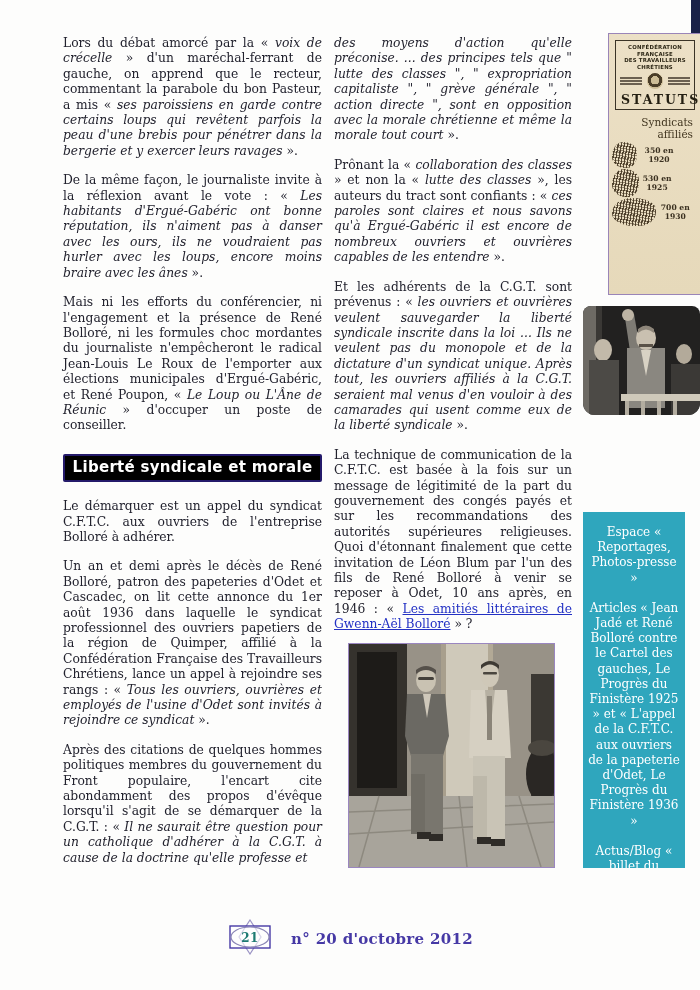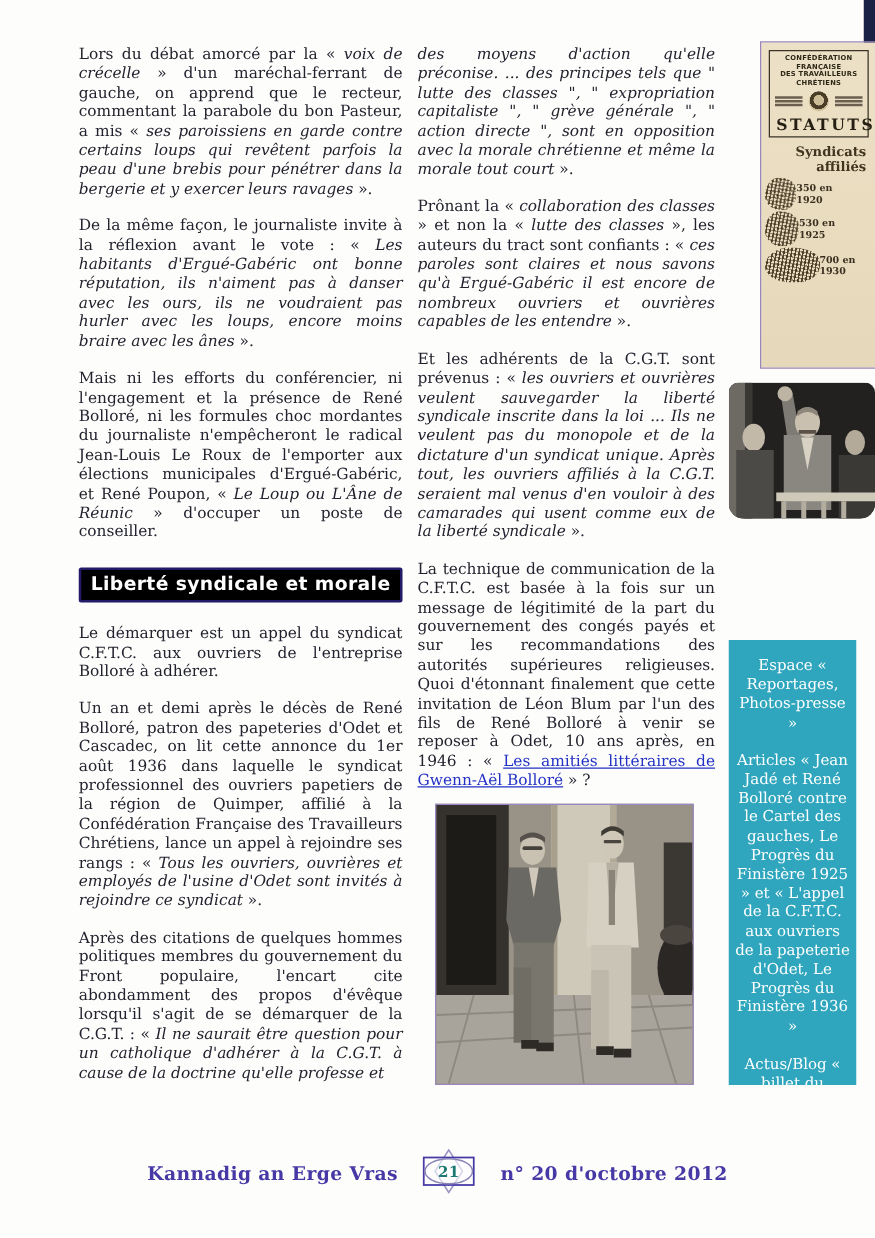--- a/index.html
+++ b/index.html
@@ -29,26 +29,26 @@
   .statuts-head{margin:6px 6px 0;border:1.5px solid #3a3326;padding:3px 2px 2px;text-align:center;}
   .org{font-family:"DejaVu Sans", sans-serif;font-weight:bold;font-size:5.4px;line-height:6.5px;
        letter-spacing:.2px;color:#2e2817;}
   .head-mid{display:flex;align-items:center;justify-content:space-between;margin:3px 2px;}
   .tiny-bars{width:22px;}
   .tiny-bars i{display:block;height:1.5px;background:#6b6050;margin:1.5px 0;}
   .seal{width:16px;height:16px;border-radius:50%;background:radial-gradient(circle at 50% 45%,#cdbd97 35%,#4a3d28 36% 60%,#cdbd97 61%);}
   .statuts-title-row{display:flex;align-items:center;gap:3px;margin-top:2px;}
   .statuts-title-row .rule{flex:1;height:1.5px;background:#3a3326;}
   .statuts-title{font-weight:bold;font-size:12.5px;letter-spacing:2px;color:#241f12;}
-  .affilies{font-weight:bold;font-size:10.5px;text-align:right;margin:6px 8px 2px 0;color:#41351f;}
+  .affilies{font-weight:normal;font-size:10.5px;text-align:right;margin:6px 8px 2px 0;color:#41351f;}
   .stat-row{display:flex;align-items:center;margin:1px 4px 0 3px;}
   .sketch{height:26px;border-radius:45% 55% 40% 50%/55% 40% 50% 45%;
           background:repeating-linear-gradient(100deg,rgba(58,44,24,.85) 0 1.2px,rgba(0,0,0,0) 1.2px 3px),
                      repeating-linear-gradient(10deg,rgba(58,44,24,.5) 0 1px,rgba(0,0,0,0) 1px 2.6px);}
-  .stat-label{font-weight:bold;font-size:7.6px;color:#3a3020;margin-left:auto;text-align:left;}
+  .stat-label{font-weight:bold;font-size:7.6px;color:#3a3020;margin-left:auto;text-align:center;}
 
   .blum-photo{position:absolute;left:583px;top:306px;width:117px;height:109px;
               border-radius:8px 8px 12px 12px;overflow:hidden;}
   .group-photo{position:absolute;left:348px;top:643px;width:205px;height:223px;
                border:1px solid #9a86c0;background:#8f8b84;}
   .group-photo svg,.blum-photo svg{display:block;}
 
   .links-box{position:absolute;left:583px;top:512px;width:102px;height:356px;background:#2fa6bd;
              box-sizing:border-box;color:#ffffff;text-align:center;padding:13px 5px;
              font-size:12px;line-height:15.2px;overflow:hidden;}
@@ -182,21 +182,20 @@
       <rect x="124" y="132" width="14" height="63" fill="#bdb8aa"></rect>
       <ellipse cx="141" cy="31" rx="9" ry="12" fill="#cfc8b8"></ellipse>
       <path d="M132 25 Q141 16 150 25 L150 21 Q141 13 132 21 Z" fill="#3e3a34"></path>
       <rect x="134" y="28" width="14" height="2.5" fill="#4a463f" rx="1"></rect>
       <rect x="128" y="193" width="14" height="7" fill="#2e2b27"></rect>
       <rect x="142" y="195" width="14" height="7" fill="#2e2b27"></rect>
     </svg>
   </div>
 
   <div class="footer">
-    <span>Kannadig an Erge Vras</span>
     <span class="emblem">
       <svg width="46" height="36" viewBox="0 0 46 36" xmlns="http://www.w3.org/2000/svg">
         <polygon points="23,1 34,18 23,35 12,18" fill="none" stroke="#9a93c4" stroke-width="1.2"></polygon>
         <rect x="3" y="7" width="40" height="22" fill="#ffffff" fill-opacity="0.6" stroke="#4639a5" stroke-width="1.4"></rect>
         <ellipse cx="23" cy="18" rx="19" ry="10" fill="none" stroke="#8a85b5" stroke-width="1.2"></ellipse>
         <text x="23" y="22.5" text-anchor="middle" font-family="DejaVu Serif, serif" font-size="12" font-weight="bold" fill="#1d7a72">21</text>
       </svg>
     </span>
     <span>n° 20 d'octobre 2012</span>
   </div>

